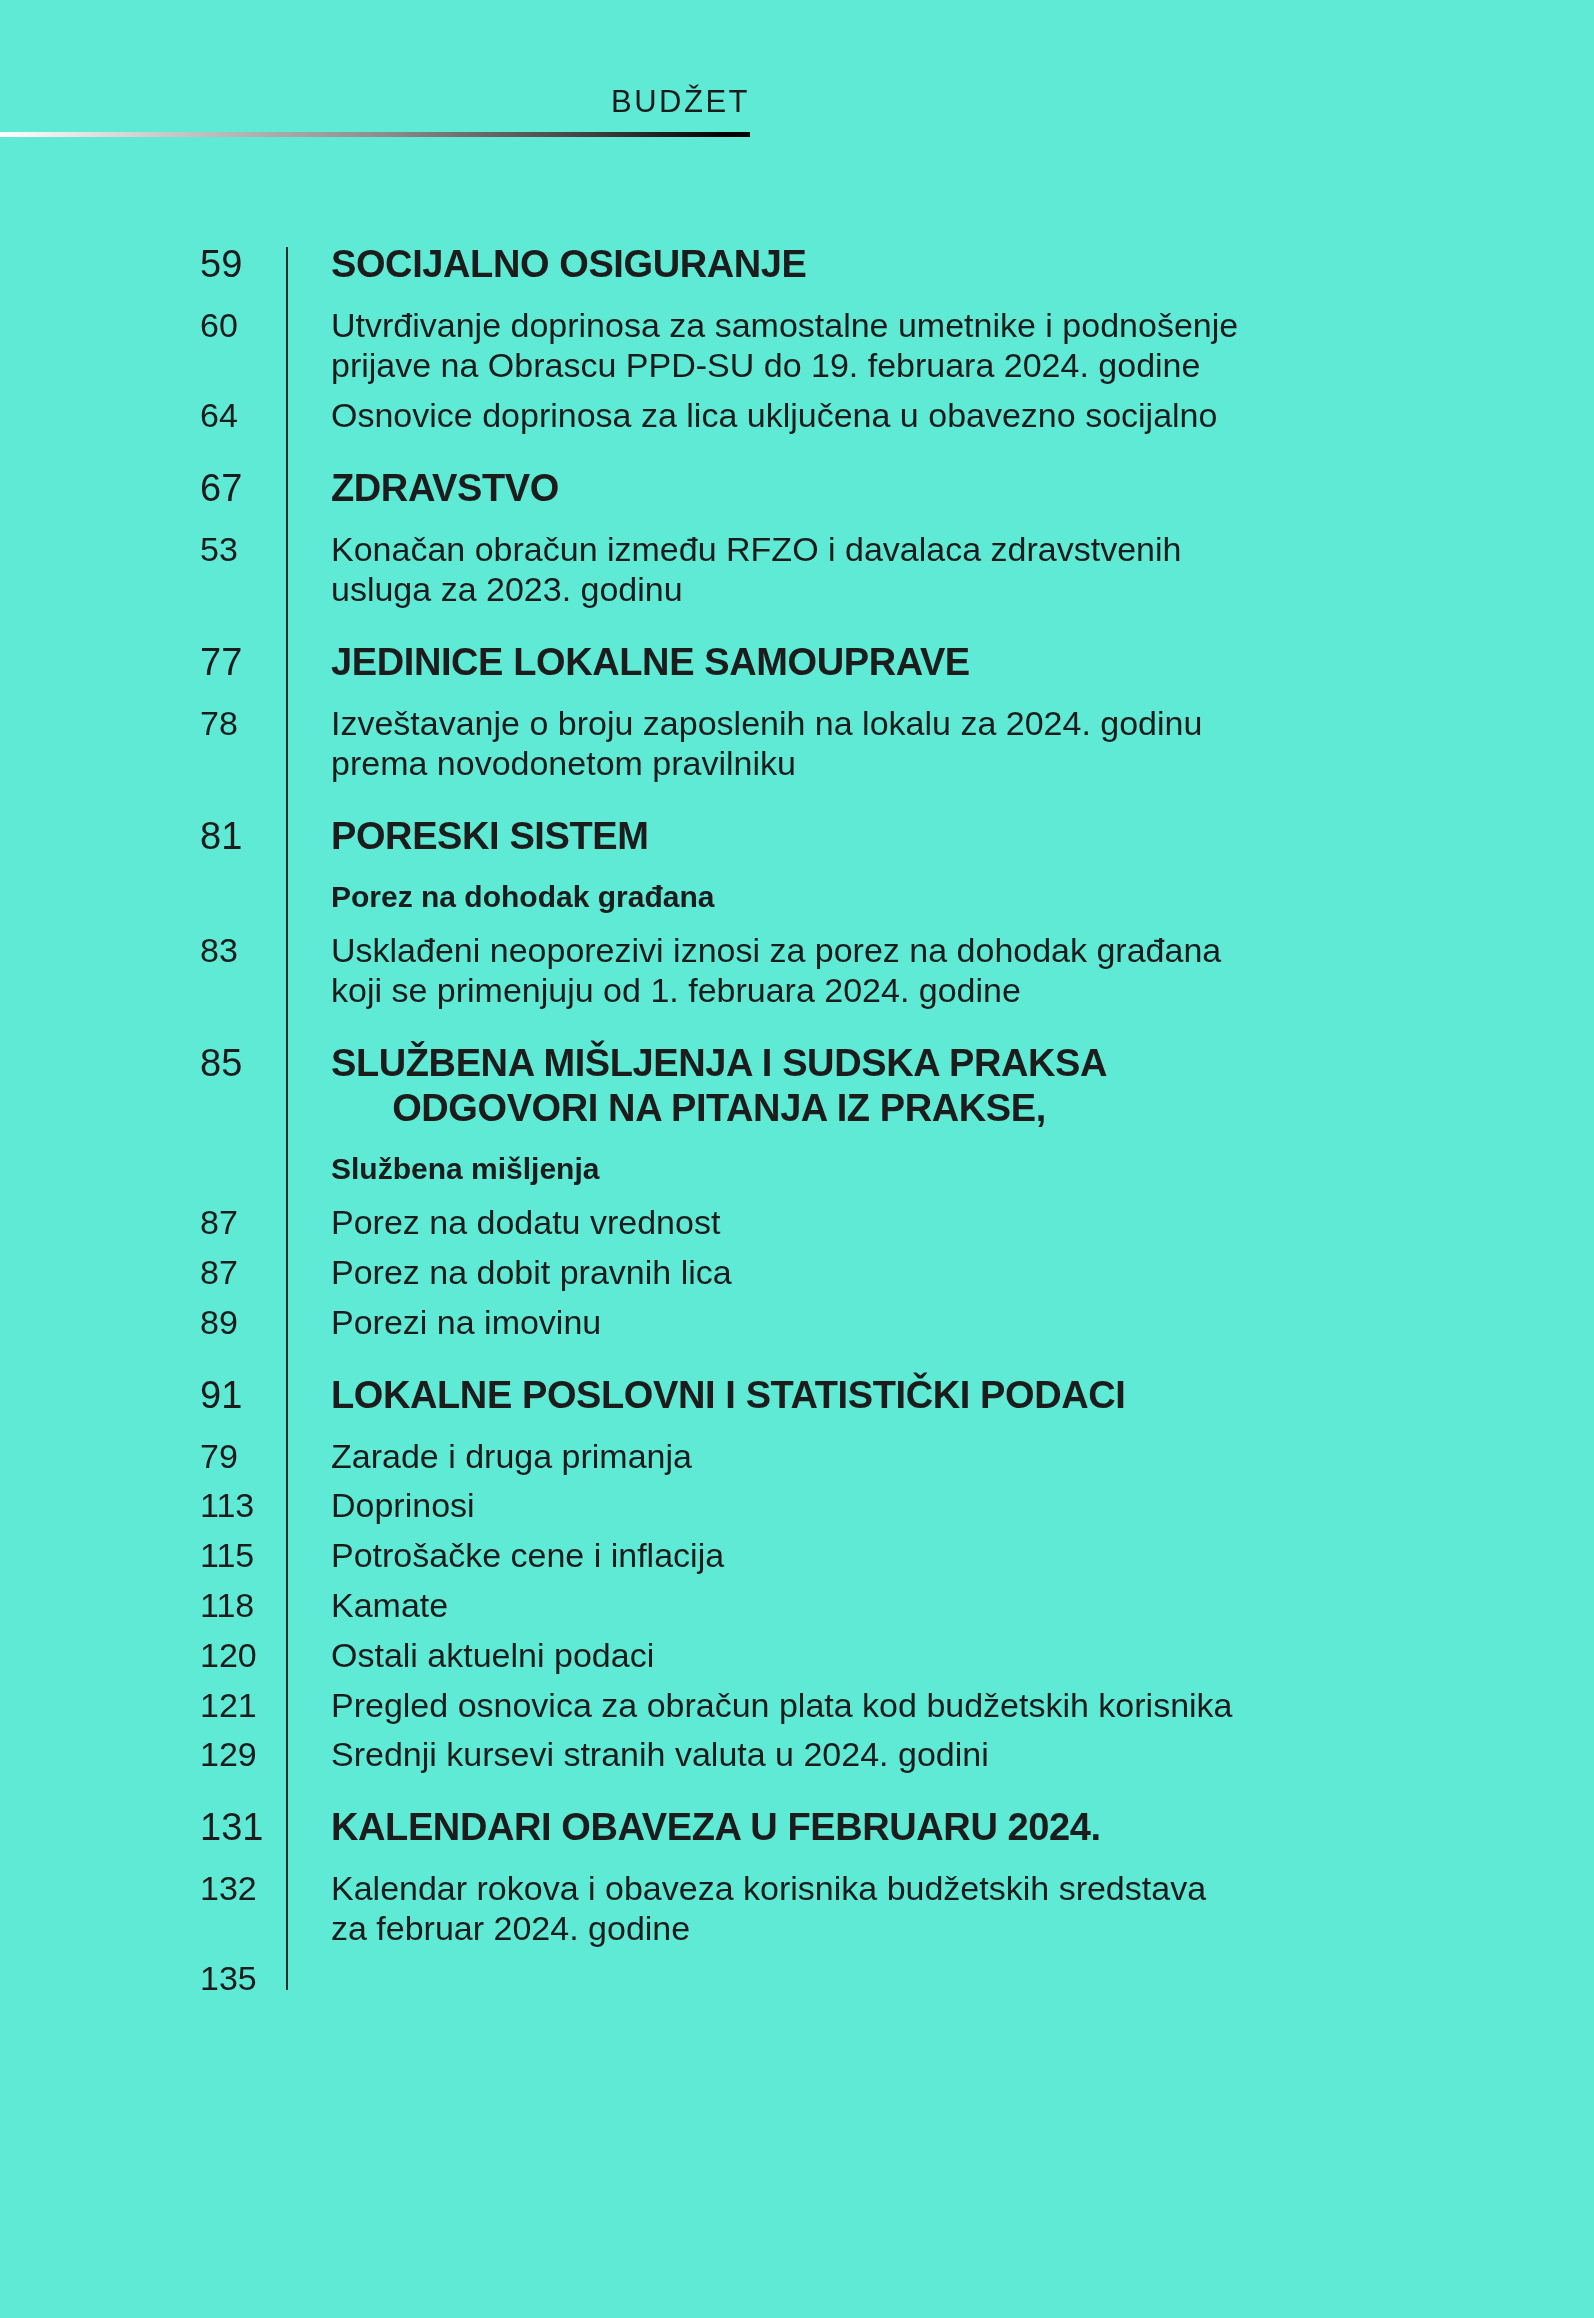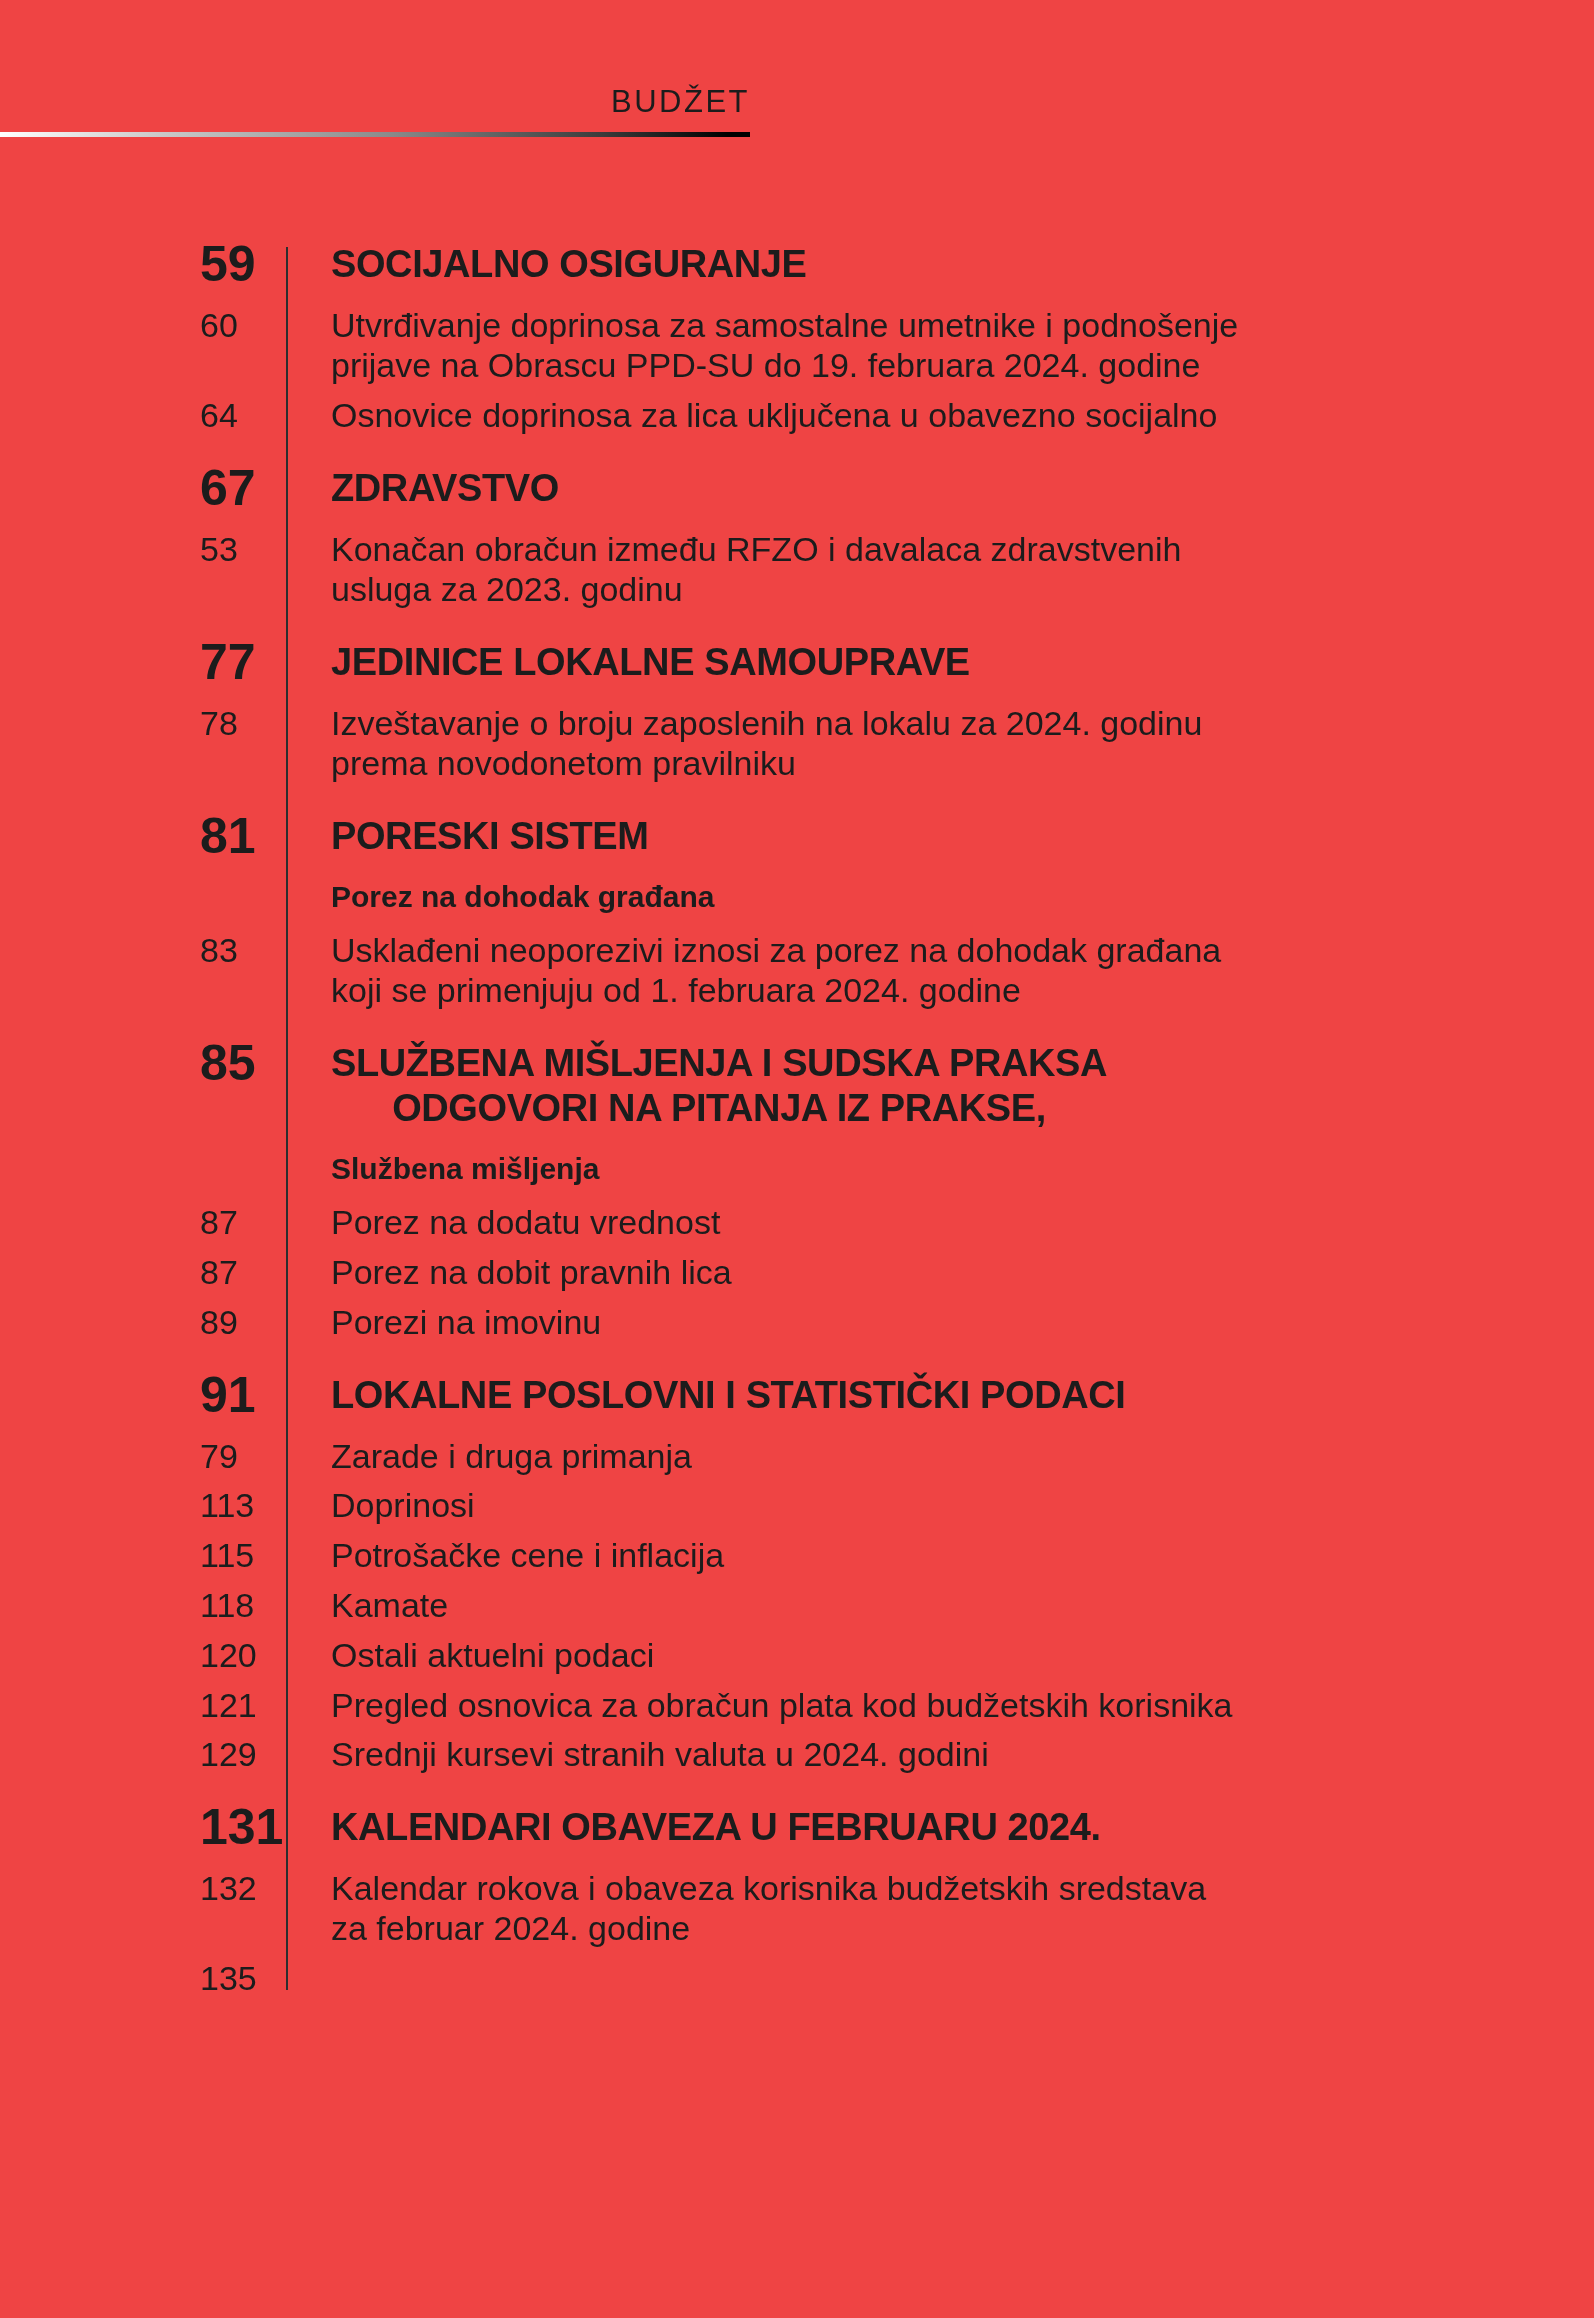--- a/index.html
+++ b/index.html
@@ -4,21 +4,21 @@
 <style>
   html, body {
     margin: 0;
     padding: 0;
     background: #ffffff;
   }
   .page {
     position: relative;
     width: 1594px;
     height: 2319px;
-    background: #ef4444;
+    background: #5eead4;
     overflow: hidden;
     font-family: "Liberation Sans", "DejaVu Sans", sans-serif;
     color: #1c1c1c;
   }
   
   .masthead {
     padding-top: 84px;
   }
   .masthead-title {
     width: 750px;
@@ -84,23 +84,23 @@
     font-size: 30px;
     line-height: 40px;
     font-weight: 700;
   }
   .row.section {
     margin-top: 31px;
     margin-bottom: 18px;
   }
   .row.section:first-of-type { margin-top: 0; }
   .row.section .num {
-    font-size: 50px;
+    font-size: 38px;
     line-height: 45px;
-    font-weight: 700;
+    font-weight: 400;
   }
   .row.section .txt {
     font-size: 38px;
     line-height: 45px;
     font-weight: 700;
     letter-spacing: -0.4px;
     text-align: center;
   }
 </style>
 </head>

